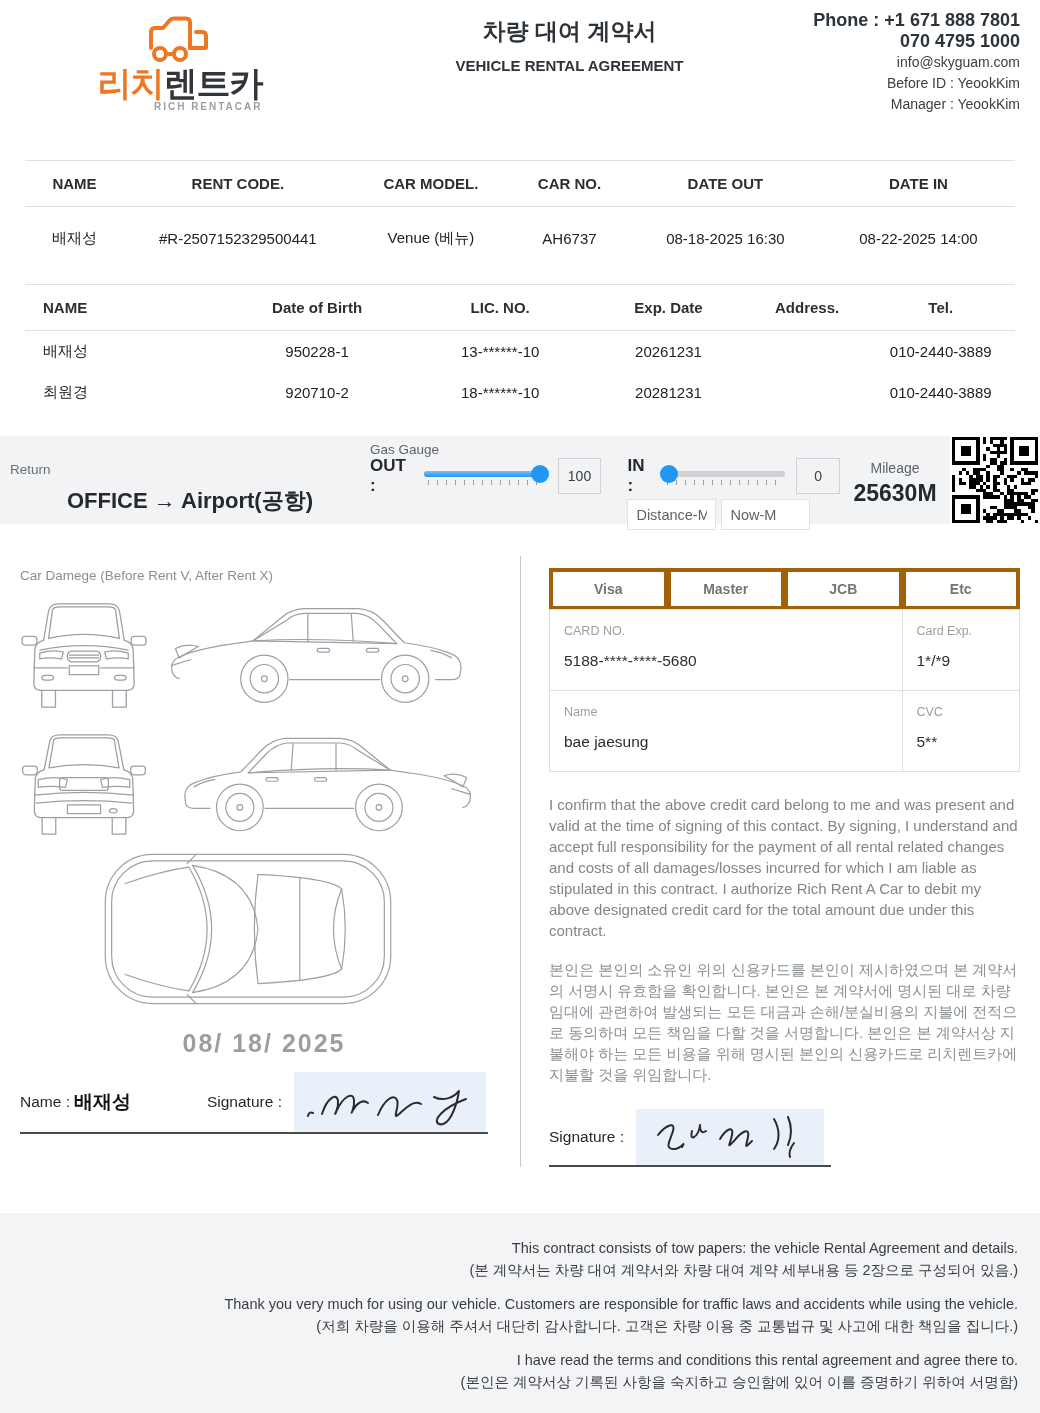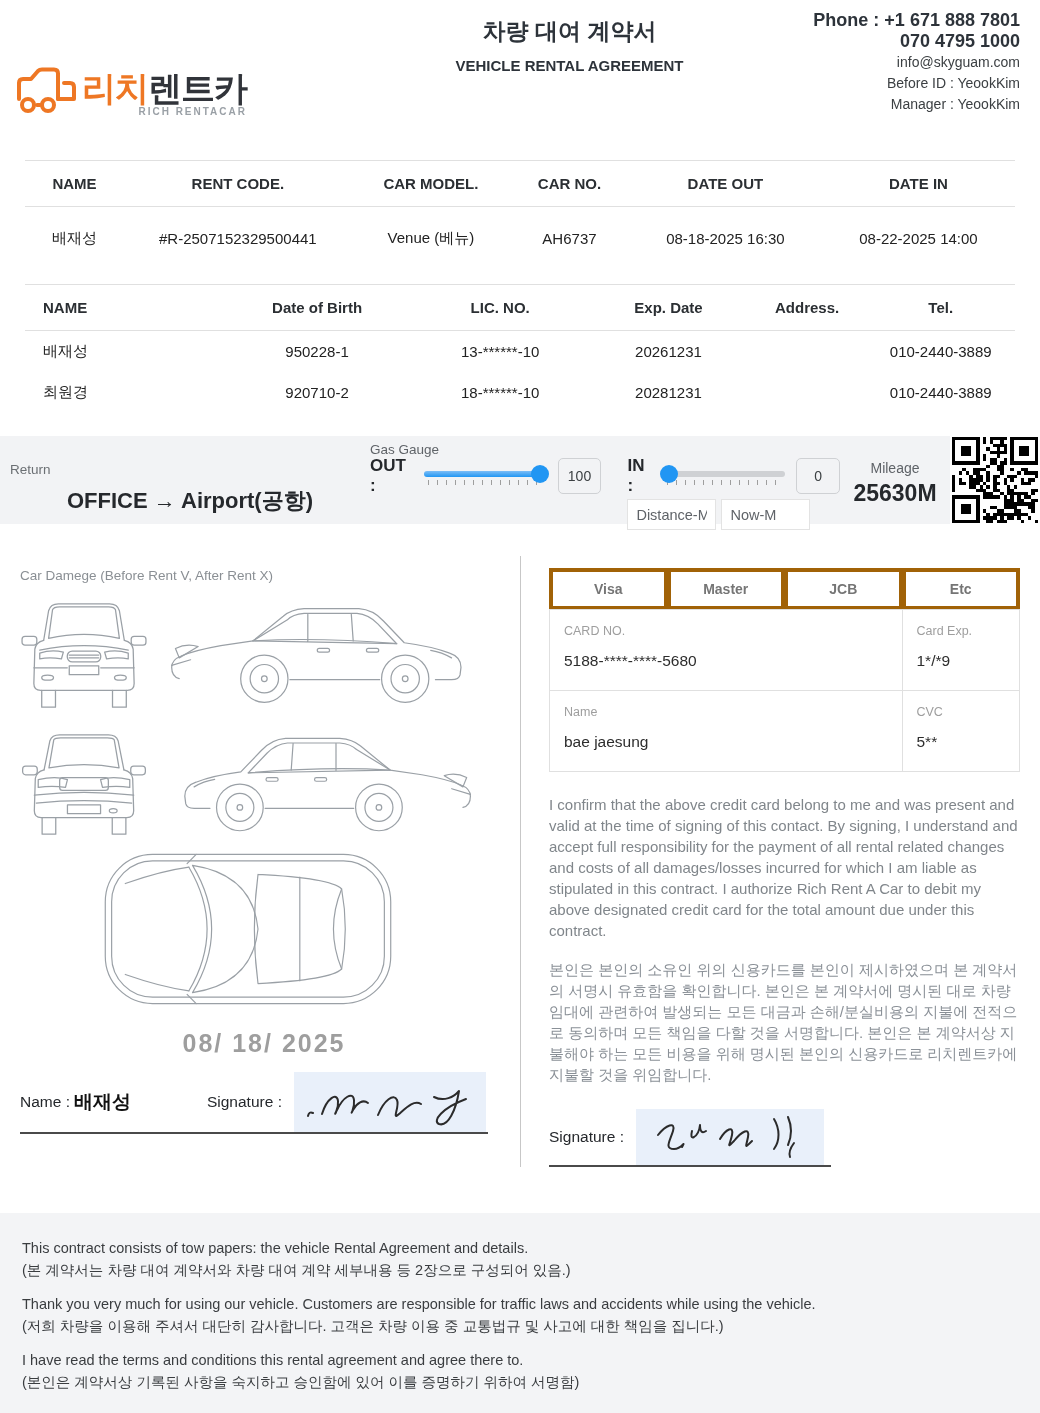--- a/index.html
+++ b/index.html
@@ -2,21 +2,21 @@
 <html><head>
 <meta charset="utf-8">
 <style>
   * { margin:0; padding:0; box-sizing:border-box; }
   body { background:#fff; }
   .page { width:1040px; height:1413px; position:relative; background:#fff;
           font-family:"Liberation Sans", sans-serif; color:#222; overflow:hidden; margin:0 auto; }
 
   
   .hdr { display:flex; padding:10px 20px 0 14px; height:117px; }
-  .logo { width:330px; display:flex; align-items:flex-end; padding-top:4px; }
+  .logo { width:330px; display:flex; align-items:center; padding-top:4px;flex-direction:column; }
   .logo svg { width:66px; height:52px; }
   .logo-txt { line-height:1; margin-left:2px; }
   .logo-kr { font-size:34px; font-weight:bold; letter-spacing:-1px; }
   .logo-kr .or { color:#ee7724; }
   .logo-kr .dk { color:#31343a; }
   .logo-sub { font-size:10px; color:#9aa0a6; letter-spacing:2px; text-align:right; margin-top:2px; font-weight:bold; }
   .titles { flex:1; text-align:center; padding-top:6px; }
   .title-kr { font-size:23px; font-weight:bold; color:#2d333a; }
   .title-en { font-size:15px; font-weight:bold; color:#2d333a; margin-top:10px; }
   .contact { width:225px; text-align:right; font-size:14px; color:#3c4043; line-height:21px; }
@@ -47,21 +47,21 @@
   .srow { display:flex; align-items:center; height:30px; }
   .slbl { font-size:17px; font-weight:bold; color:#25282c; margin-right:8px; }
   .slider { position:relative; width:122px; height:26px; margin-right:12px; }
   .track { position:absolute; top:8px; left:0; width:122px; height:6px; border-radius:3px; }
   .track.full { background:linear-gradient(#7cbdf7,#2196f3); }
   .track.empty { background:#cfd1d4; }
   .thumb { position:absolute; top:2px; width:18px; height:18px; border-radius:50%; background:#2196f3; }
   .thumb.r { right:-3px; } .thumb.l { left:-3px; }
   .ticks { position:absolute; top:17px; left:4px; width:116px; height:5px;
            background:repeating-linear-gradient(90deg,#9e9e9e 0 1px,transparent 1px 9px); }
-  .valbox { width:44px; height:36px; border:1px solid #cfd1d4; border-radius:5px; background:#f2f3f5;
+  .valbox { width:44px; height:36px; border:1px solid #cfd1d4; border-radius:0; background:#f2f3f5;
             display:flex; align-items:center; justify-content:center; font-size:14px; color:#3c4043; }
   .ginputs { display:flex; margin-top:8px; }
   .tin { width:89px; height:31px; border:1px solid #e3e3e3; background:#fff; padding:0 8px;
          font-size:14.5px; color:#333; font-family:"Liberation Sans",sans-serif; outline:none; }
   .tin + .tin { margin-left:5px; }
   .tin::placeholder { color:#5f6368; opacity:1; }
   .mil { width:110px; padding-top:24px; text-align:center; }
   .mil-lbl { font-size:14px; color:#5f6368; }
   .mil-val { font-size:23px; font-weight:bold; color:#25282c; margin-top:4px; }
   .qr-wrap { margin-left:auto; width:90px; background:#fff; display:flex; align-items:center; justify-content:center; }
@@ -97,21 +97,21 @@
   .cg-big { border:1px solid #e0e0e0; margin-top:-1px; margin-right:-1px; padding:14px 14px 16px; height:82px; }
   .cg-lab { font-size:12.5px; color:#9e9e9e; }
   .cg-val { font-size:15.5px; color:#2d2d2d; margin-top:14px; }
   .para { font-size:15px; line-height:21px; color:#80868b; margin-top:22px; width:470px; }
   .para.kr { color:#8a9097; margin-top:18px; }
   .rsig { display:flex; align-items:center; margin-top:24px; border-bottom:2px solid #4a4a4a; width:282px; }
   .rsig .sig-lbl { margin-right:12px; }
 
   
   .terms { margin-top:46px; background:#f3f4f6; padding:24px 22px 26px; }
-  .term { margin-bottom:12px; }
+  .term { margin-bottom:12px;text-align:right; }
   .term div { font-size:14.5px; line-height:22px; color:#3a3d40; }
 </style>
 </head>
 <body>
 
 <div class="page">
 
   <div class="hdr">
     <div class="logo">
       <svg viewBox="0 0 66 52">

